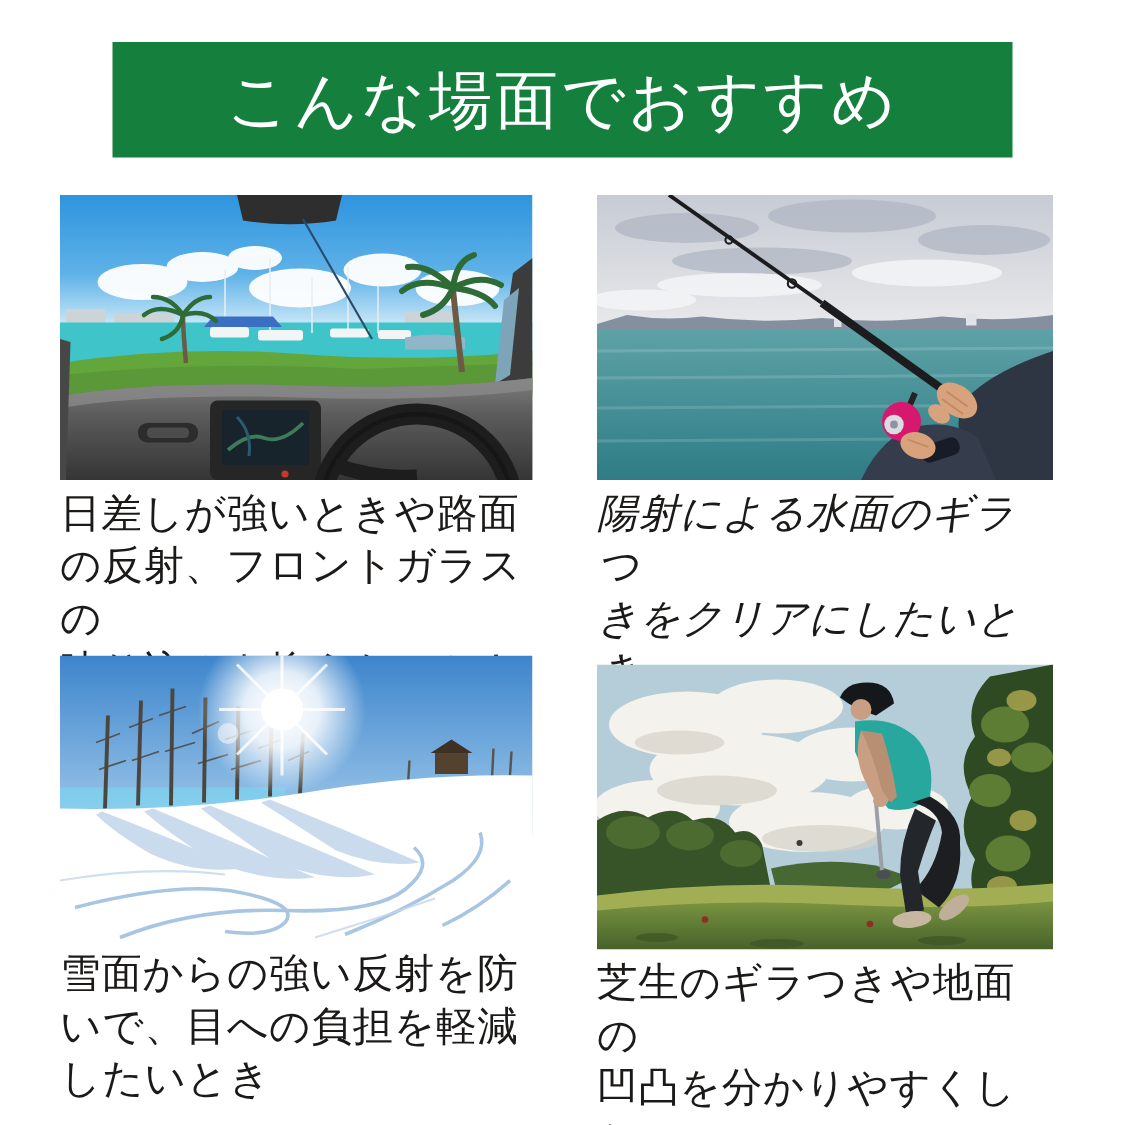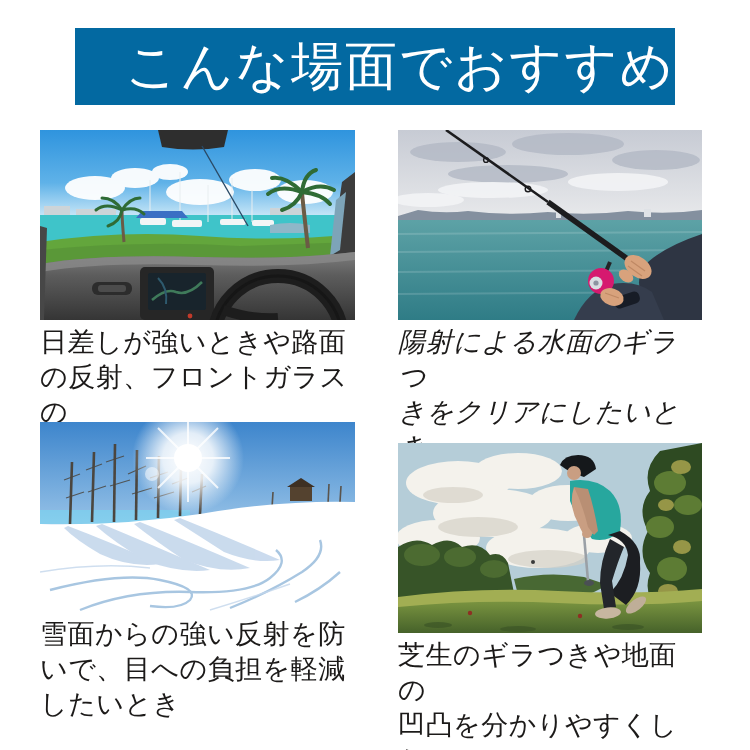--- a/index.html
+++ b/index.html
@@ -1,29 +1,29 @@
 <!DOCTYPE html>
 <html><head>
 <meta charset="utf-8">
 <style>
   html,body{margin:0;padding:0;}
   body{width:750px;height:750px;background:#ffffff;font-family:"Liberation Sans","DejaVu Sans",sans-serif;}
   .page{position:relative;width:750px;height:750px;background:#ffffff;overflow:hidden;}
 
   .header-bar{
     position:absolute;left:75px;top:28px;width:600px;height:77px;
-    background:#0369a1;color:#ffffff;
-    display:flex;align-items:center;justify-content:flex-end;
-    font-size:52px;font-weight:500;letter-spacing:2px;
+    background:#15803d;color:#ffffff;
+    display:flex;align-items:center;justify-content:center;
+    font-size:42px;font-weight:500;letter-spacing:2px;
   }
 
   .cell{position:absolute;}
   .cell-1{left:40px;top:130px;width:315px;}
   .cell-2{left:398px;top:130px;width:304px;font-style:italic;}
-  .cell-3{left:40px;top:422px;width:315px;}
+  .cell-3{left:40px;top:437px;width:315px;}
   .cell-4{left:398px;top:443px;width:304px;}
 
   .photo{display:block;width:100%;height:190px;}
   .photo svg{display:block;width:100%;height:190px;}
 
   .caption{
     margin-top:5px;
     font-size:27px;line-height:35px;color:#1c1a19;
     letter-spacing:0.5px;white-space:pre-line;
   }

